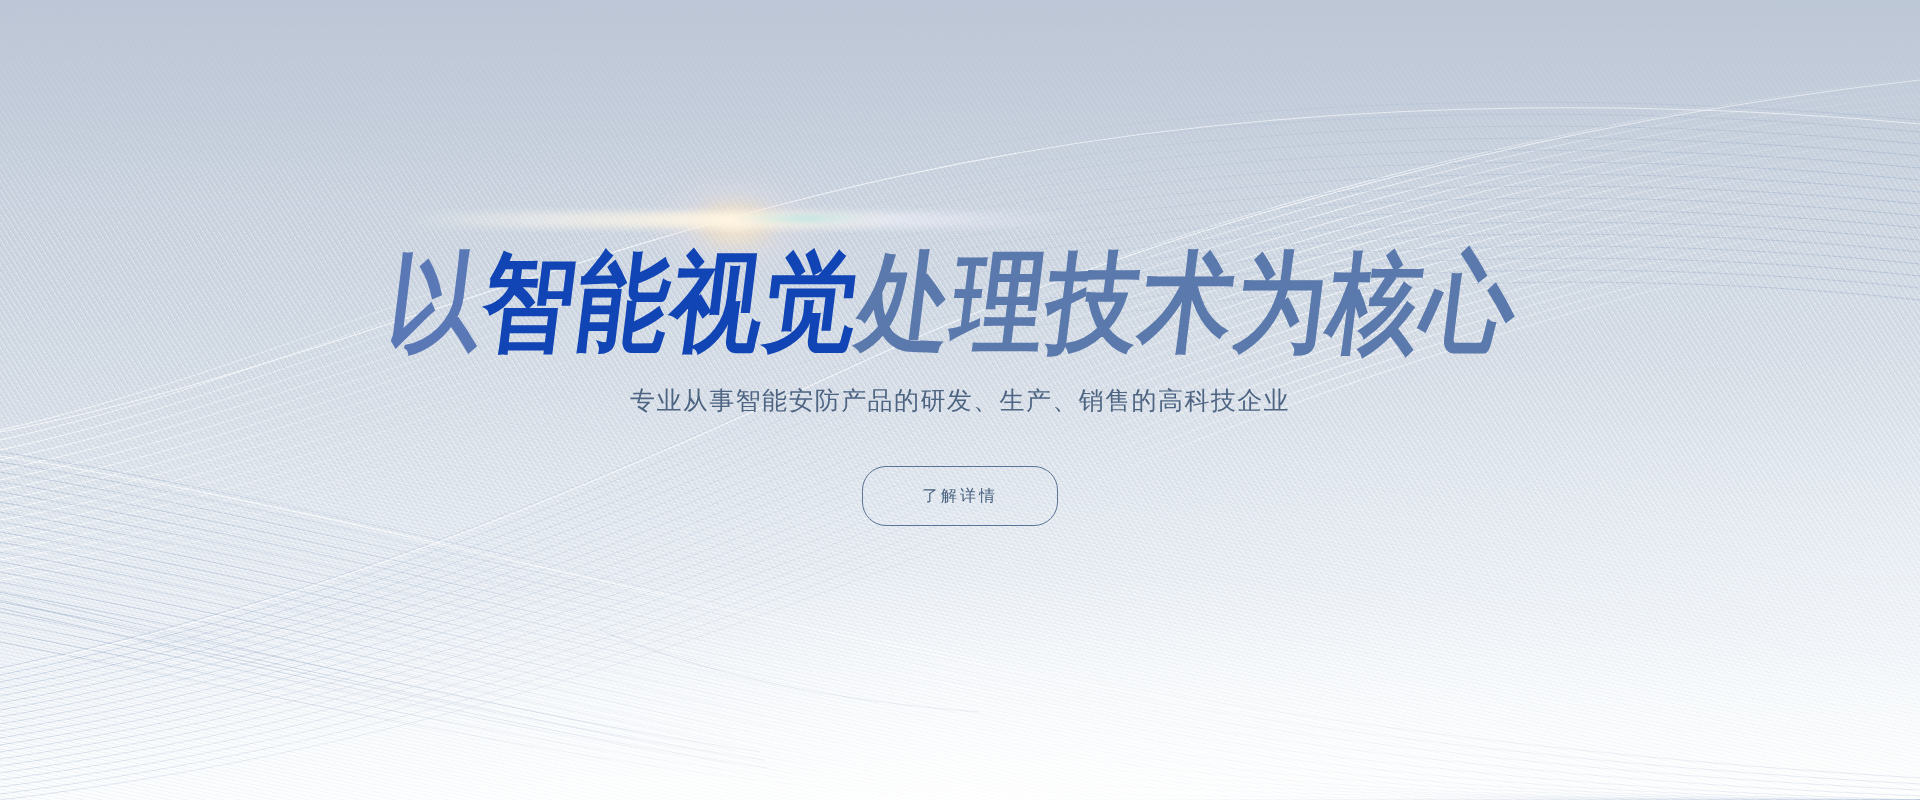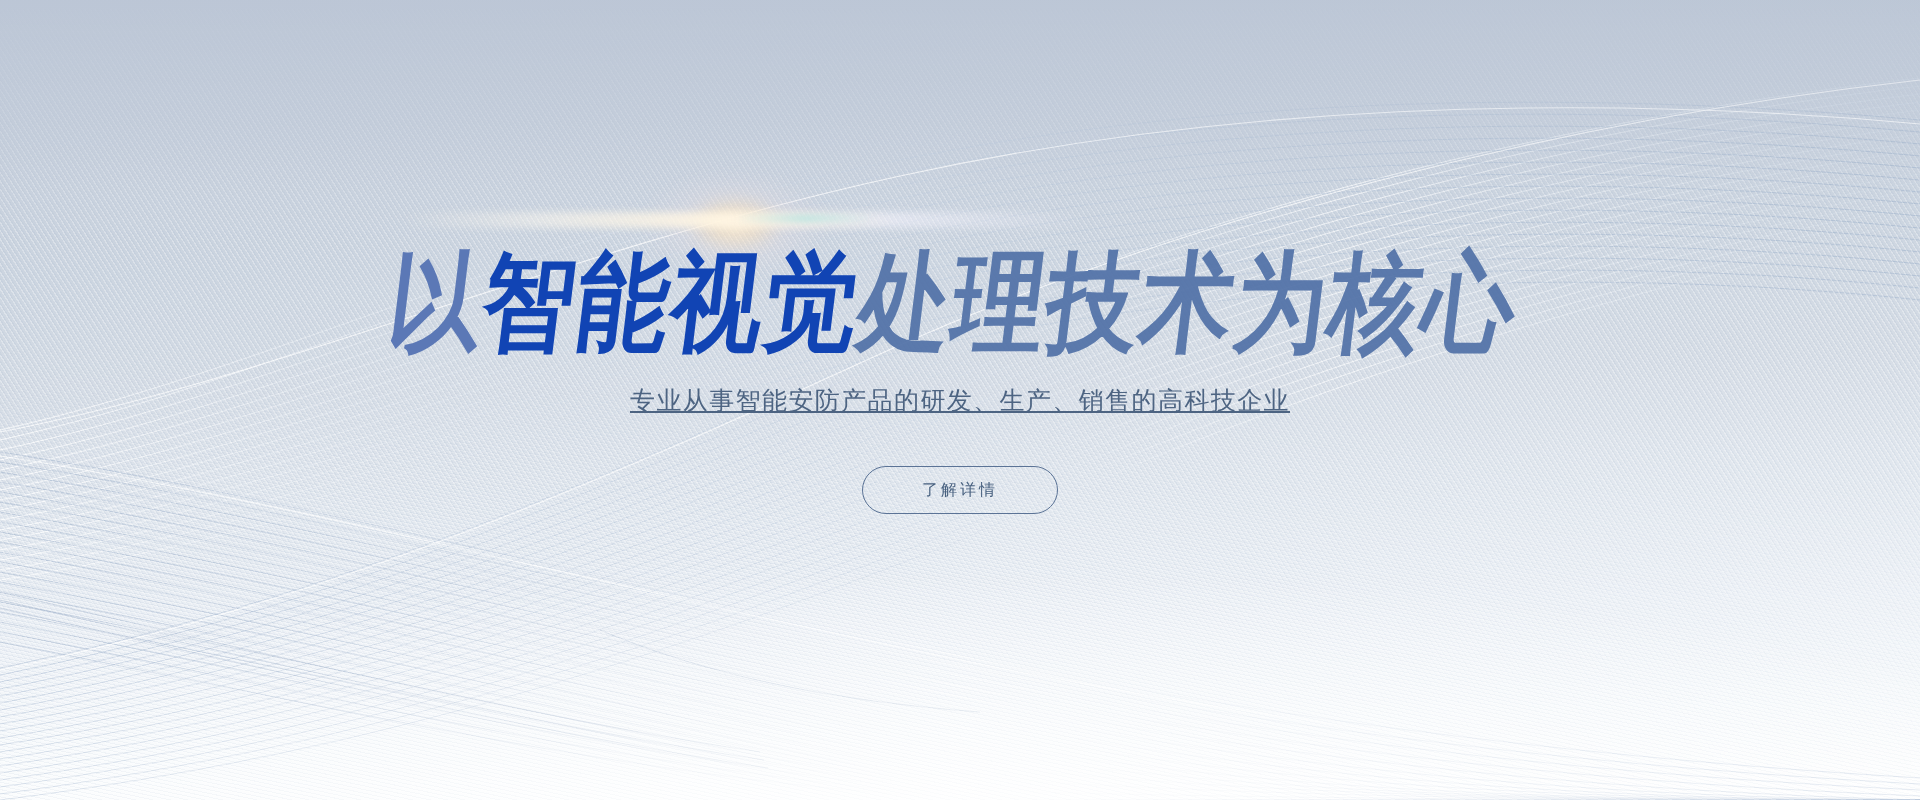--- a/index.html
+++ b/index.html
@@ -128,26 +128,25 @@
   .hl-b{ color:#1144b4; }
   .hl-c{ color:#5272a8; opacity:.93; }
 
   .subtitle{
     margin-top:44px;
     font-size:25px;
     letter-spacing:1.4px;
     color:#4d6482;
     font-weight:400;
     white-space:nowrap;
-    text-decoration:underline;
   }
 
   .cta{
     margin-top:49px;
-    width:196px; height:48px;
+    width:196px; height:60px;
     border:1.6px solid #5b7396;
     border-radius:24px;
     background:transparent;
     color:#47607f;
     font-size:16px;
     letter-spacing:3px;
     font-family:Liberation Sans, sans-serif;
     display:flex; align-items:center; justify-content:center;
     cursor:pointer;
   }

